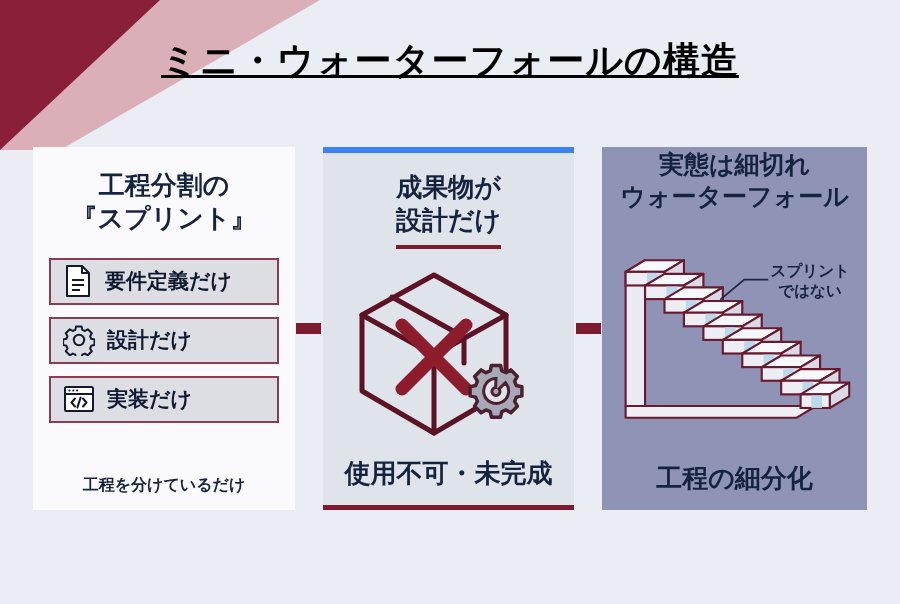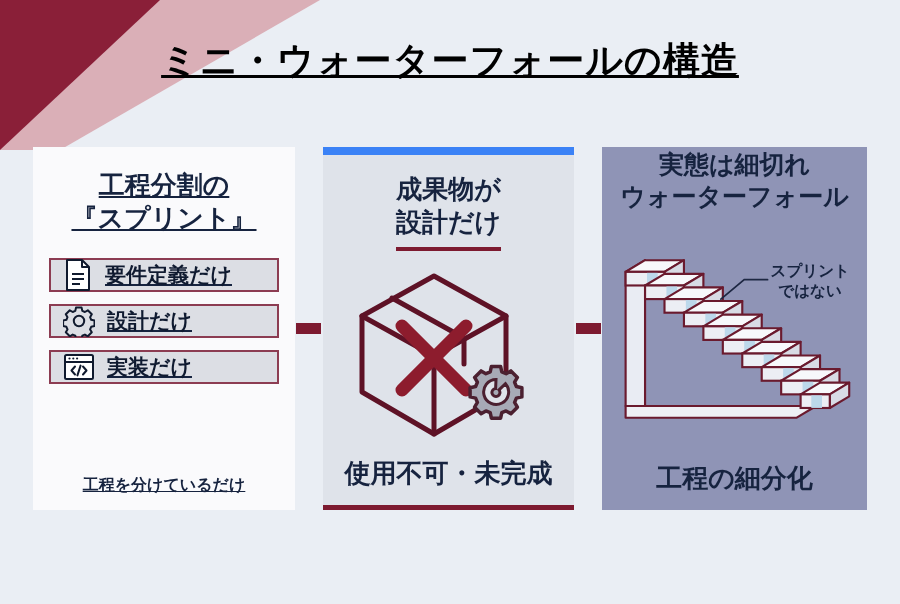--- a/index.html
+++ b/index.html
@@ -58,40 +58,39 @@
     box-sizing: border-box;
     display: flex;
     flex-direction: column;
     align-items: center;
   }
 
   .panel-a {
     width: 262px;
     background: #fafafc;
     padding: 22px 16px 14px;
-    text-decoration: underline;
   }
 
   .connector {
     width: 29px;
     display: flex;
     align-items: center;
     justify-content: center;
   }
   .connector i {
     display: block;
     width: 25px;
     height: 11px;
     background: #7d1a30;
   }
 
   .panel-b {
     width: 264px;
     background: #dfe3ea;
-    border-top: 8px solid #3b82f6;
+    border-top: 6px solid #3b82f6;
     border-bottom: 5px solid #7d1a30;
     padding: 18px 10px 10px;
   }
 
   .panel-c {
     width: 265px;
     background: #8f94b6;
     padding: 2px 10px 10px;
   }
 
@@ -115,21 +114,21 @@
   
   .items {
     margin-top: 22px;
     width: 230px;
     display: flex;
     flex-direction: column;
     gap: 12px;
   }
   .item {
     box-sizing: border-box;
-    height: 34px;
+    height: 47px;
     background: #dcdee4;
     border: 2px solid #8c3c52;
     display: flex;
     align-items: center;
     padding-left: 12px;
     gap: 12px;
   }
   .item-label {
     font-size: 21px;
     font-weight: bold;

